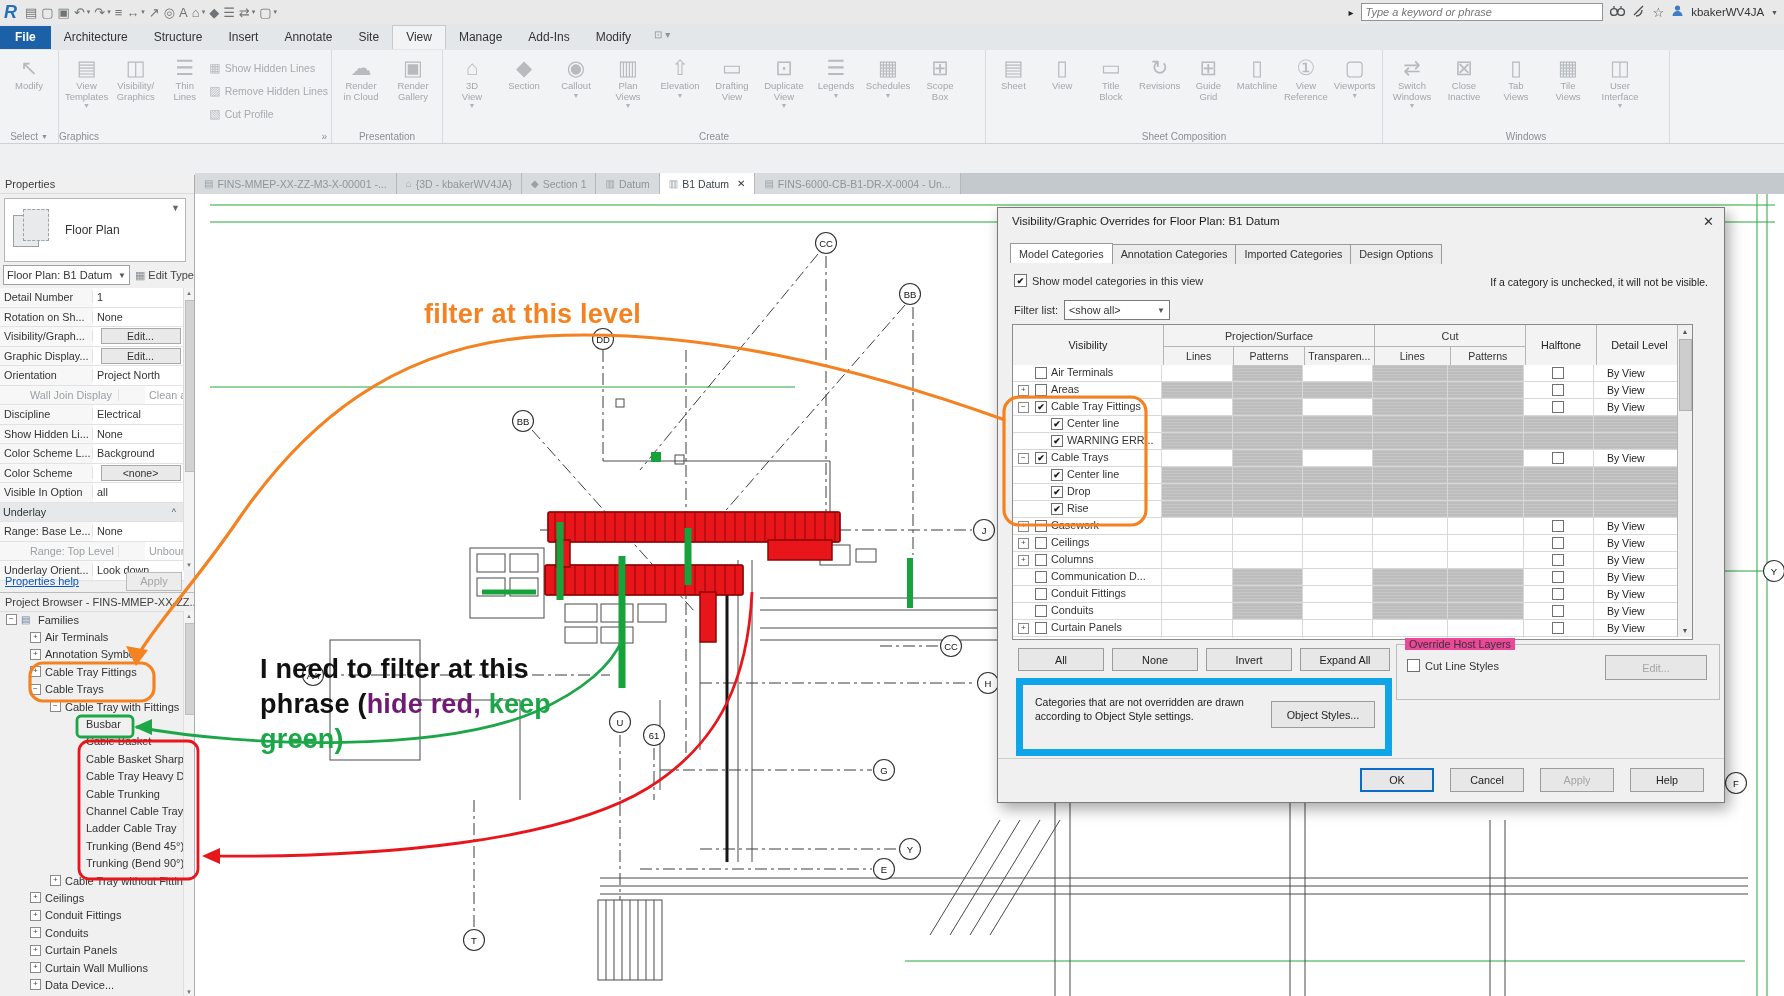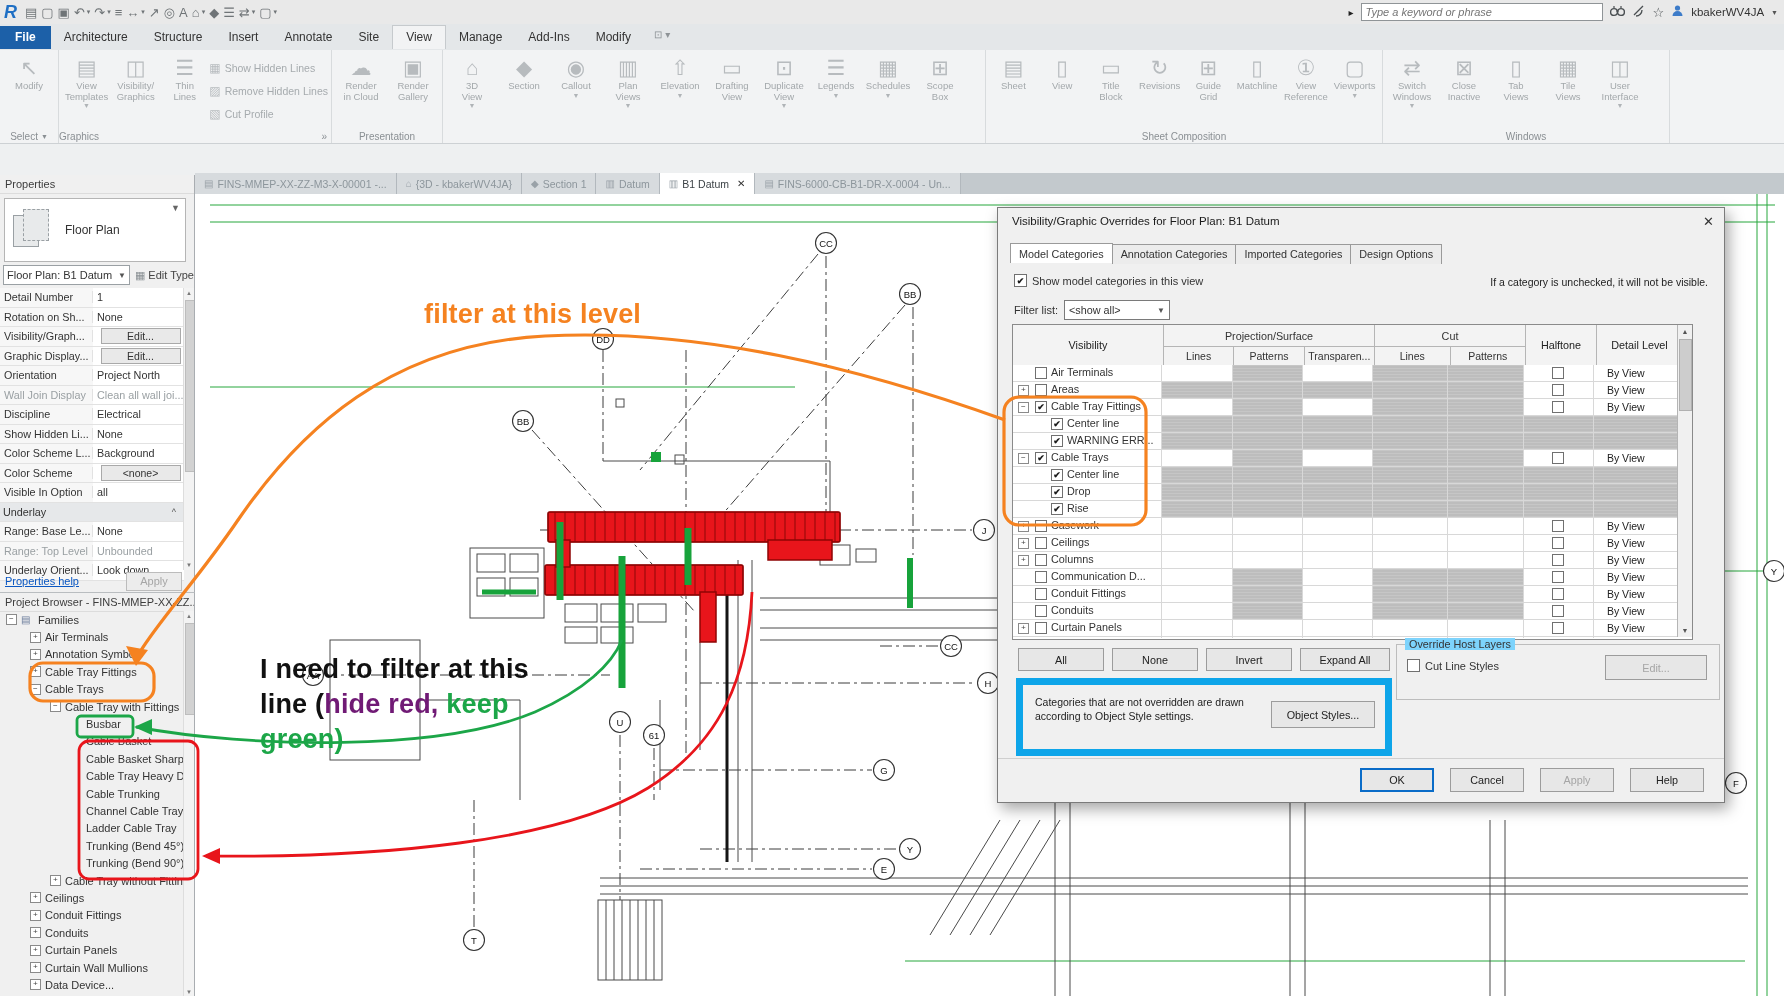--- a/index.html
+++ b/index.html
@@ -60,21 +60,21 @@
   #type-caret{position:absolute;right:5px;top:4px;font-size:9px;color:#666;}
   #combo-row{position:absolute;left:0;top:88px;width:194px;height:24px;display:flex;align-items:center;}
   #sel-combo{width:126px;height:18px;margin-left:3px;background:#fff;border:1px solid #9aa0a4;
              font-size:11px;display:flex;align-items:center;justify-content:space-between;padding:0 3px;white-space:nowrap;overflow:hidden;}
   #edit-type{display:flex;align-items:center;gap:3px;margin-left:5px;font-size:11px;color:#444;white-space:nowrap;}
   #edit-type .ic{font-size:11px;color:#8a9094;}
   #prop-grid{position:absolute;left:0;top:113px;width:184px;}
   .prow{display:flex;height:18.5px;border-bottom:1px solid #e2e2e2;align-items:center;background:#f7f7f7;}
   .prow .pl{width:88px;padding-left:4px;font-size:10.8px;color:#333;white-space:nowrap;overflow:hidden;border-right:1px solid #e2e2e2;}
   .prow .pv{flex:1;padding-left:4px;font-size:10.8px;color:#333;white-space:nowrap;overflow:hidden;background:#fff;height:100%;display:flex;align-items:center;}
-  .prow.disabled .pl,.prow.disabled .pv{color:#9aa0a3;}
+  .prow.disabled .pl,.prow.disabled .pv{color:#9aa0a3;margin-left:26px;}
   .prow .pbtn{margin:0 auto;width:78px;height:14px;background:#e9e9e9;border:1px solid #a9a9a9;
               font-size:10.5px;display:flex;align-items:center;justify-content:center;color:#333;}
   .prow.section{background:#e6e8ea;font-size:10.8px;}
   .prow.section .sl{padding-left:3px;flex:1;}
   .prow.section .chev{padding-right:8px;color:#555;font-size:9px;}
   #help-row{position:absolute;left:0;top:396px;width:194px;height:20px;display:flex;align-items:center;justify-content:space-between;}
   #props-help{color:#0a57c2;text-decoration:underline;font-size:11px;margin-left:5px;}
   #apply-btn{width:54px;height:17px;margin-right:12px;background:#ececec;border:1px solid #bcbcbc;
              color:#a6a6a6;font-size:11px;display:flex;align-items:center;justify-content:center;}
   .vscroll{position:absolute;right:0;top:18px;bottom:0;width:10px;background:#f3f3f3;border-left:1px solid #ddd;}
@@ -138,21 +138,21 @@
   #vg-scroll .thumb{position:absolute;left:1px;top:14px;width:11px;height:70px;background:#cdcdcd;border:1px solid #b0b0b0;}
   #vg-scroll .arr.down{position:absolute;bottom:0;width:100%;}
   
   #btn-row{position:absolute;left:20px;top:440px;display:flex;gap:8px;}
   .dbtn{height:21px;background:#e7e7e7;border:1px solid #9c9c9c;display:flex;align-items:center;
         justify-content:center;font-size:10.8px;color:#222;}
   #not-overridden{position:absolute;left:18px;top:470px;width:362px;height:64px;border:7px solid #0ea5e9;}
   #no-text{position:absolute;left:12px;top:10px;width:230px;font-size:10.5px;color:#222;line-height:14px;}
   #obj-styles{position:absolute;right:10px;top:16px;width:102px;height:25px;}
   #override-host{position:absolute;left:398px;top:436px;width:322px;height:54px;border:1px solid #bdbdbd;}
-  #oh-legend{position:absolute;left:8px;top:-7px;background:#7dd3fc;padding:0 4px;font-size:10.8px;}
+  #oh-legend{position:absolute;left:8px;top:-7px;background:#ec4899;padding:0 4px;font-size:10.8px;}
   #oh-check{position:absolute;left:10px;top:14px;display:flex;align-items:center;gap:5px;}
   #oh-edit{position:absolute;right:12px;top:10px;width:100px;height:23px;color:#a5a5a5;}
   #dlg-sep{position:absolute;left:0;top:550px;width:726px;border-top:1px solid #cfcfcf;}
   #dlg-footer{position:absolute;right:20px;top:560px;display:flex;gap:16px;}
   .dbtn.w72{width:72px;height:22px;}
   .dbtn.ok{border:1px solid #0a6cc8;box-shadow:0 0 0 1px #0a6cc8 inset;}
   .dbtn.disabled{color:#a5a5a5;}
   
   #anno-svg{position:absolute;left:0;top:150px;z-index:60;pointer-events:none;}
   .note{position:absolute;z-index:61;font-weight:800;font-size:27px;line-height:35px;
@@ -346,20 +346,23 @@
           <div class="rib-big">
             <span class="ic">▦</span>
             <div class="lbl">Schedules</div>
             <span class="rib-caret">▼</span>
           </div>
           <div class="rib-big">
             <span class="ic">⊞</span>
             <div class="lbl">Scope
 Box</div>
           </div>
+        </div>
+        <div class="rib-label">
+          <span>Create</span>
         </div>
       </div>
       <div class="rib-group" style="width: 396px;">
         <div class="rib-items">
           <div class="rib-big">
             <span class="ic">▤</span>
             <div class="lbl">Sheet</div>
           </div>
           <div class="rib-big">
             <span class="ic">▯</span>
@@ -1172,18 +1175,18 @@
     </g>
     <polygon points="202,856 220,848 220,864" fill="#E8151B"></polygon>
   </svg>
 
   <div id="orange-note" class="note">
     <div>filter at this level</div>
   </div>
   <div id="multi-note" class="note">
     <div>I need to filter at this</div>
     <div>
-      <span>line (</span><span style="color:#701a75">hide red,</span><span style="color:#1CA648"> keep</span>
+      <span>phrase (</span><span style="color:#701a75">hide red,</span><span style="color:#1CA648"> keep</span>
     </div>
     <div style="color:#1CA648">green)</div>
   </div>
 
 </div>
 
 </body></html>

